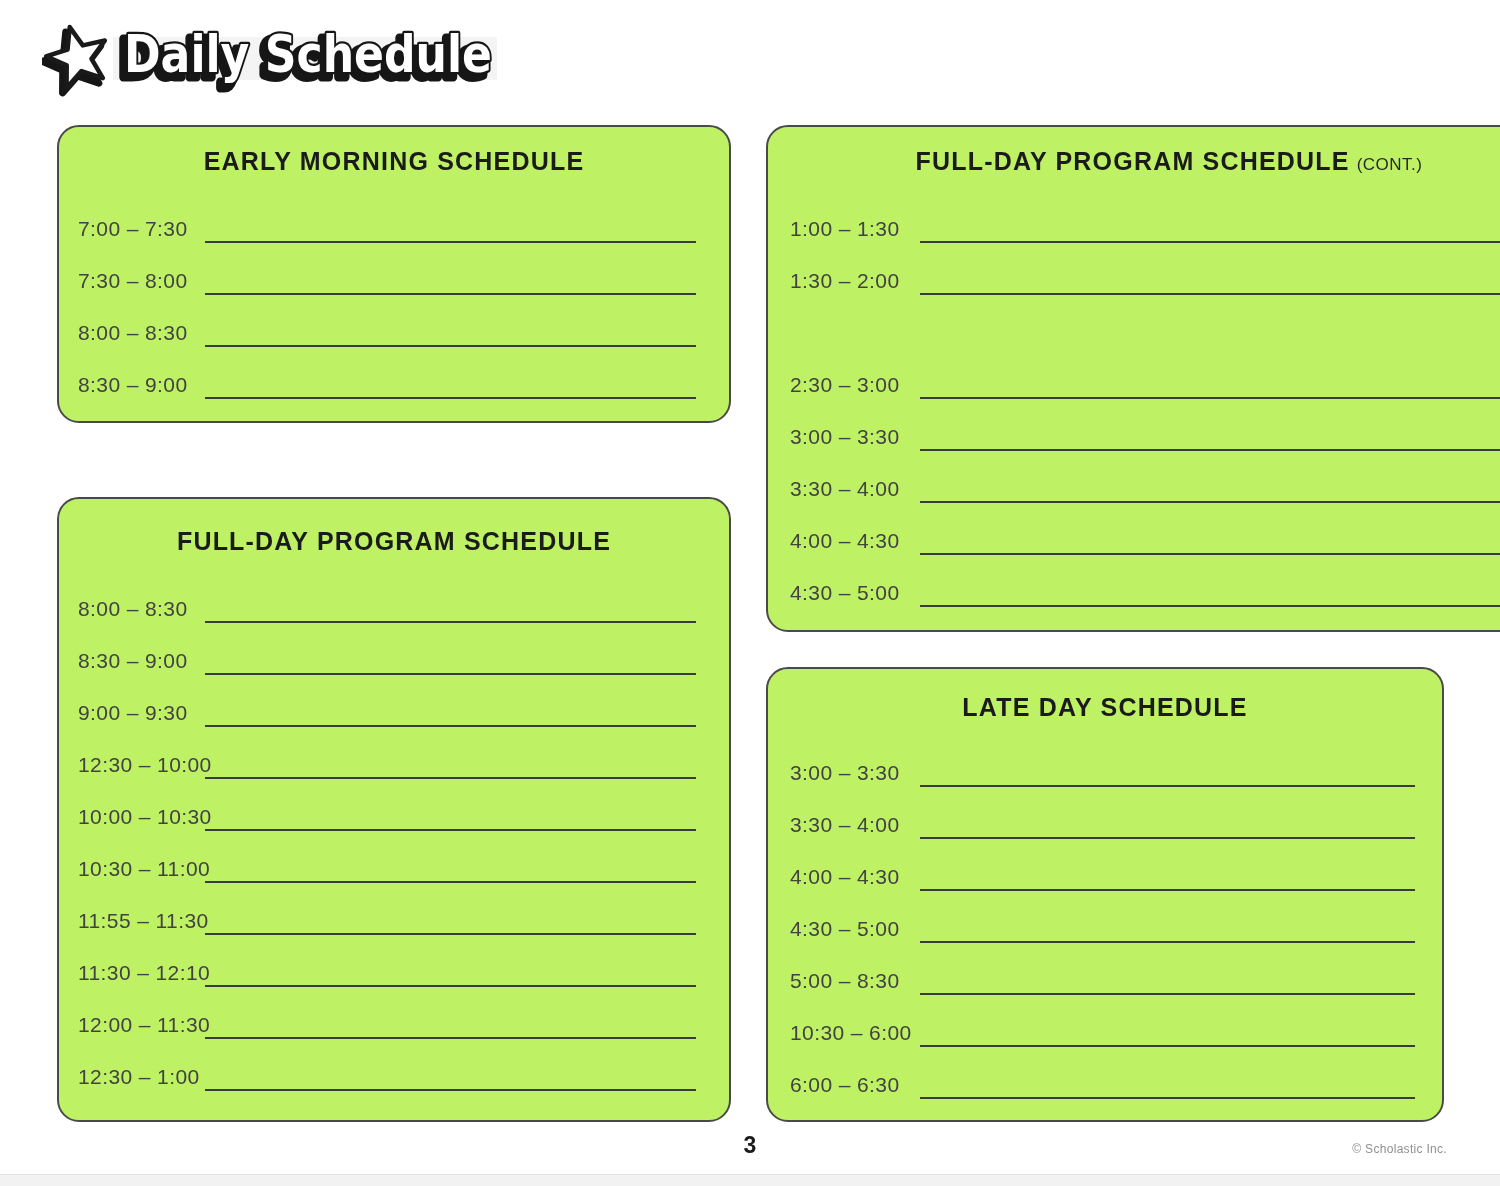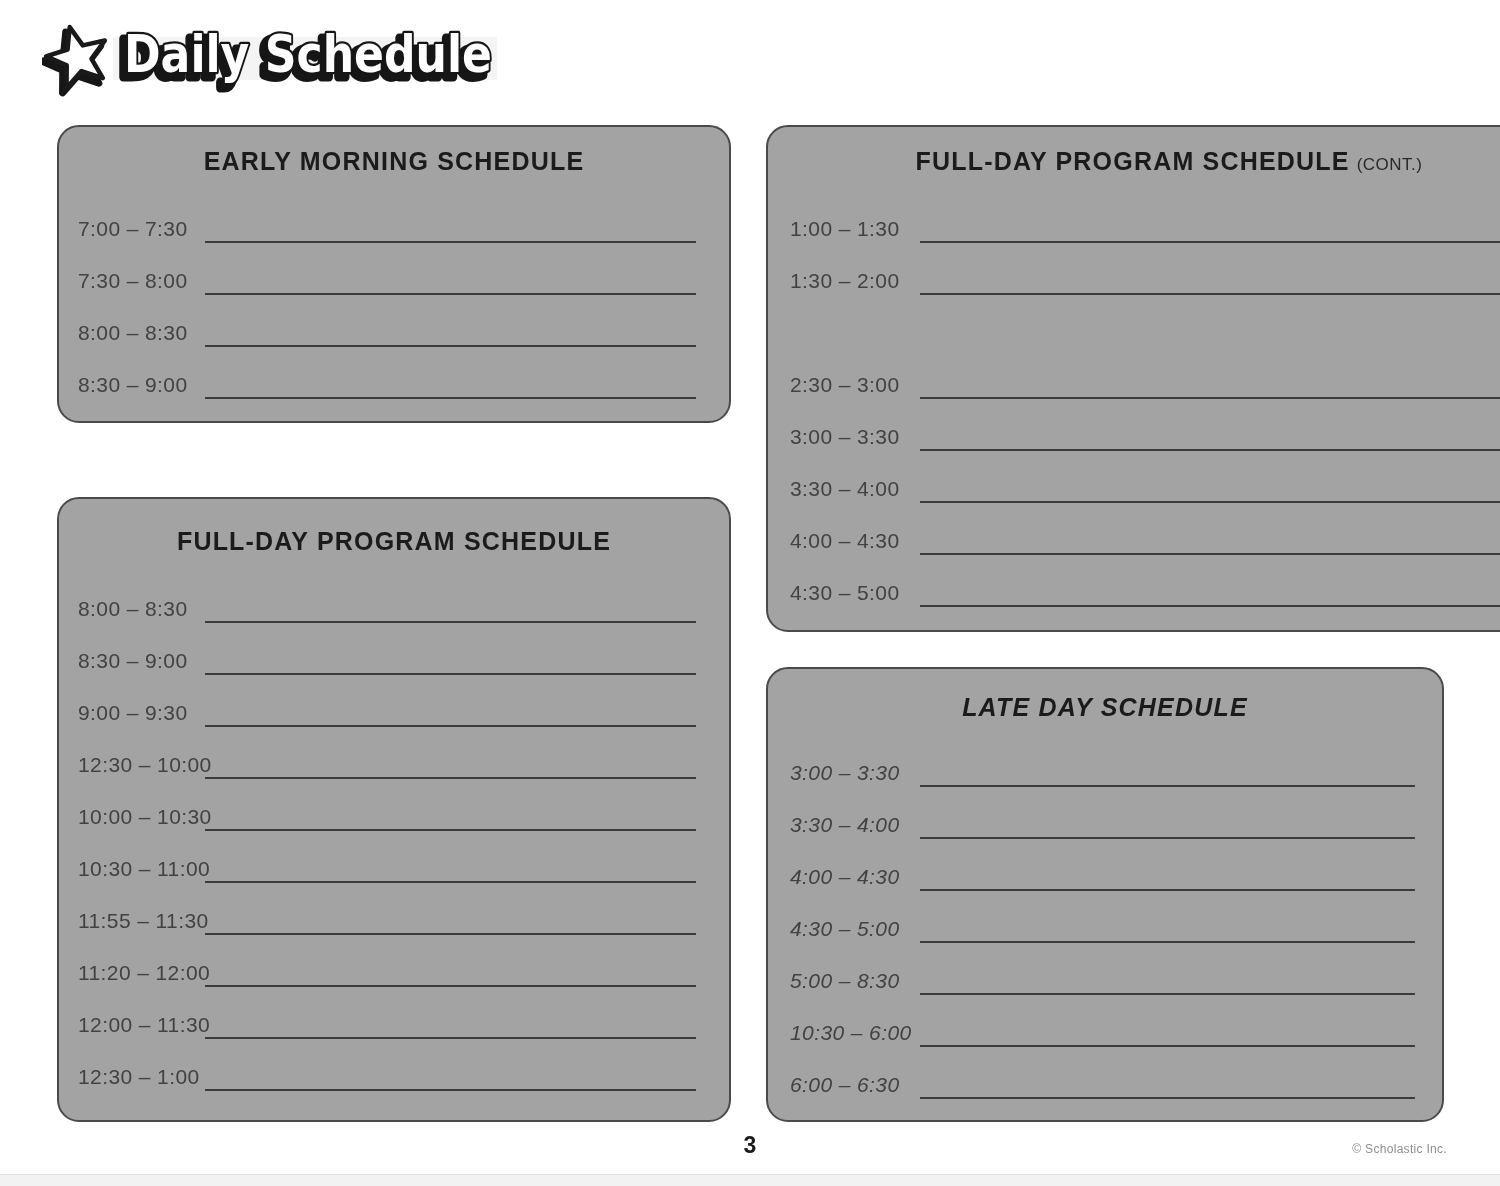--- a/index.html
+++ b/index.html
@@ -7,25 +7,25 @@
     width:1500px;height:1186px;position:relative;background:#ffffff;
     font-family:"Liberation Sans",sans-serif;overflow:hidden;
   }
   .title-band{position:absolute;left:113px;top:37px;width:384px;height:43px;background:#f4f4f4;}
   .star-svg{position:absolute;left:42px;top:20px;}
   .title-svg{position:absolute;left:112px;top:20px;}
   .t-shadow{font-family:"DejaVu Sans",sans-serif;font-weight:bold;font-size:52px;
     fill:#161616;stroke:#161616;stroke-width:9;stroke-linejoin:round;}
   .t-main{font-family:"DejaVu Sans",sans-serif;font-weight:bold;font-size:52px;
     fill:#ffffff;stroke:#161616;stroke-width:4.5;stroke-linejoin:round;paint-order:stroke;}
-  .panel{position:absolute;border:2px solid #4a4a4a;border-radius:22px;background:#a3a3a3;box-sizing:border-box;}
+  .panel{position:absolute;border:2px solid #4a4a4a;border-radius:22px;background:#bef264;box-sizing:border-box;}
   #panel-early   {left:57px; top:125px;width:674px;height:298px;}
   #panel-fullcont{left:766px;top:125px;width:806px;height:507px;}
   #panel-full    {left:57px; top:497px;width:674px;height:625px;}
-  #panel-late    {left:766px;top:667px;width:678px;height:455px;font-style:italic;}
+  #panel-late    {left:766px;top:667px;width:678px;height:455px;}
   .panel-title{position:absolute;left:0;right:0;text-align:center;font-weight:bold;
     font-size:25px;letter-spacing:1.2px;color:#1b1b1b;white-space:nowrap;}
   #panel-early .panel-title{top:20px;}
   #panel-fullcont .panel-title{top:20px;}
   #panel-full .panel-title{top:28px;}
   #panel-late .panel-title{top:24px;}
   .cont{font-weight:normal;font-size:17px;letter-spacing:0.5px;margin-left:7px;color:#2a2a2a;}
   .row{position:absolute;height:30px;}
   .time{position:absolute;left:0;top:4px;font-size:21px;color:#424242;letter-spacing:0.4px;white-space:nowrap;}
   .line{position:absolute;bottom:0;height:2px;background:#3b3b3b;right:4px;}
@@ -132,21 +132,21 @@
     </div>
   <div class="row" style="top:354px">
       <span class="time">10:30 – 11:00</span>
       <span class="line"></span>
     </div>
   <div class="row" style="top:406px">
       <span class="time">11:55 – 11:30</span>
       <span class="line"></span>
     </div>
   <div class="row" style="top:458px">
-      <span class="time">11:20 – 12:00</span>
+      <span class="time">11:30 – 12:10</span>
       <span class="line"></span>
     </div>
   <div class="row" style="top:510px">
       <span class="time">12:00 – 11:30</span>
       <span class="line"></span>
     </div>
   <div class="row" style="top:562px">
       <span class="time">12:30 – 1:00</span>
       <span class="line"></span>
     </div>

